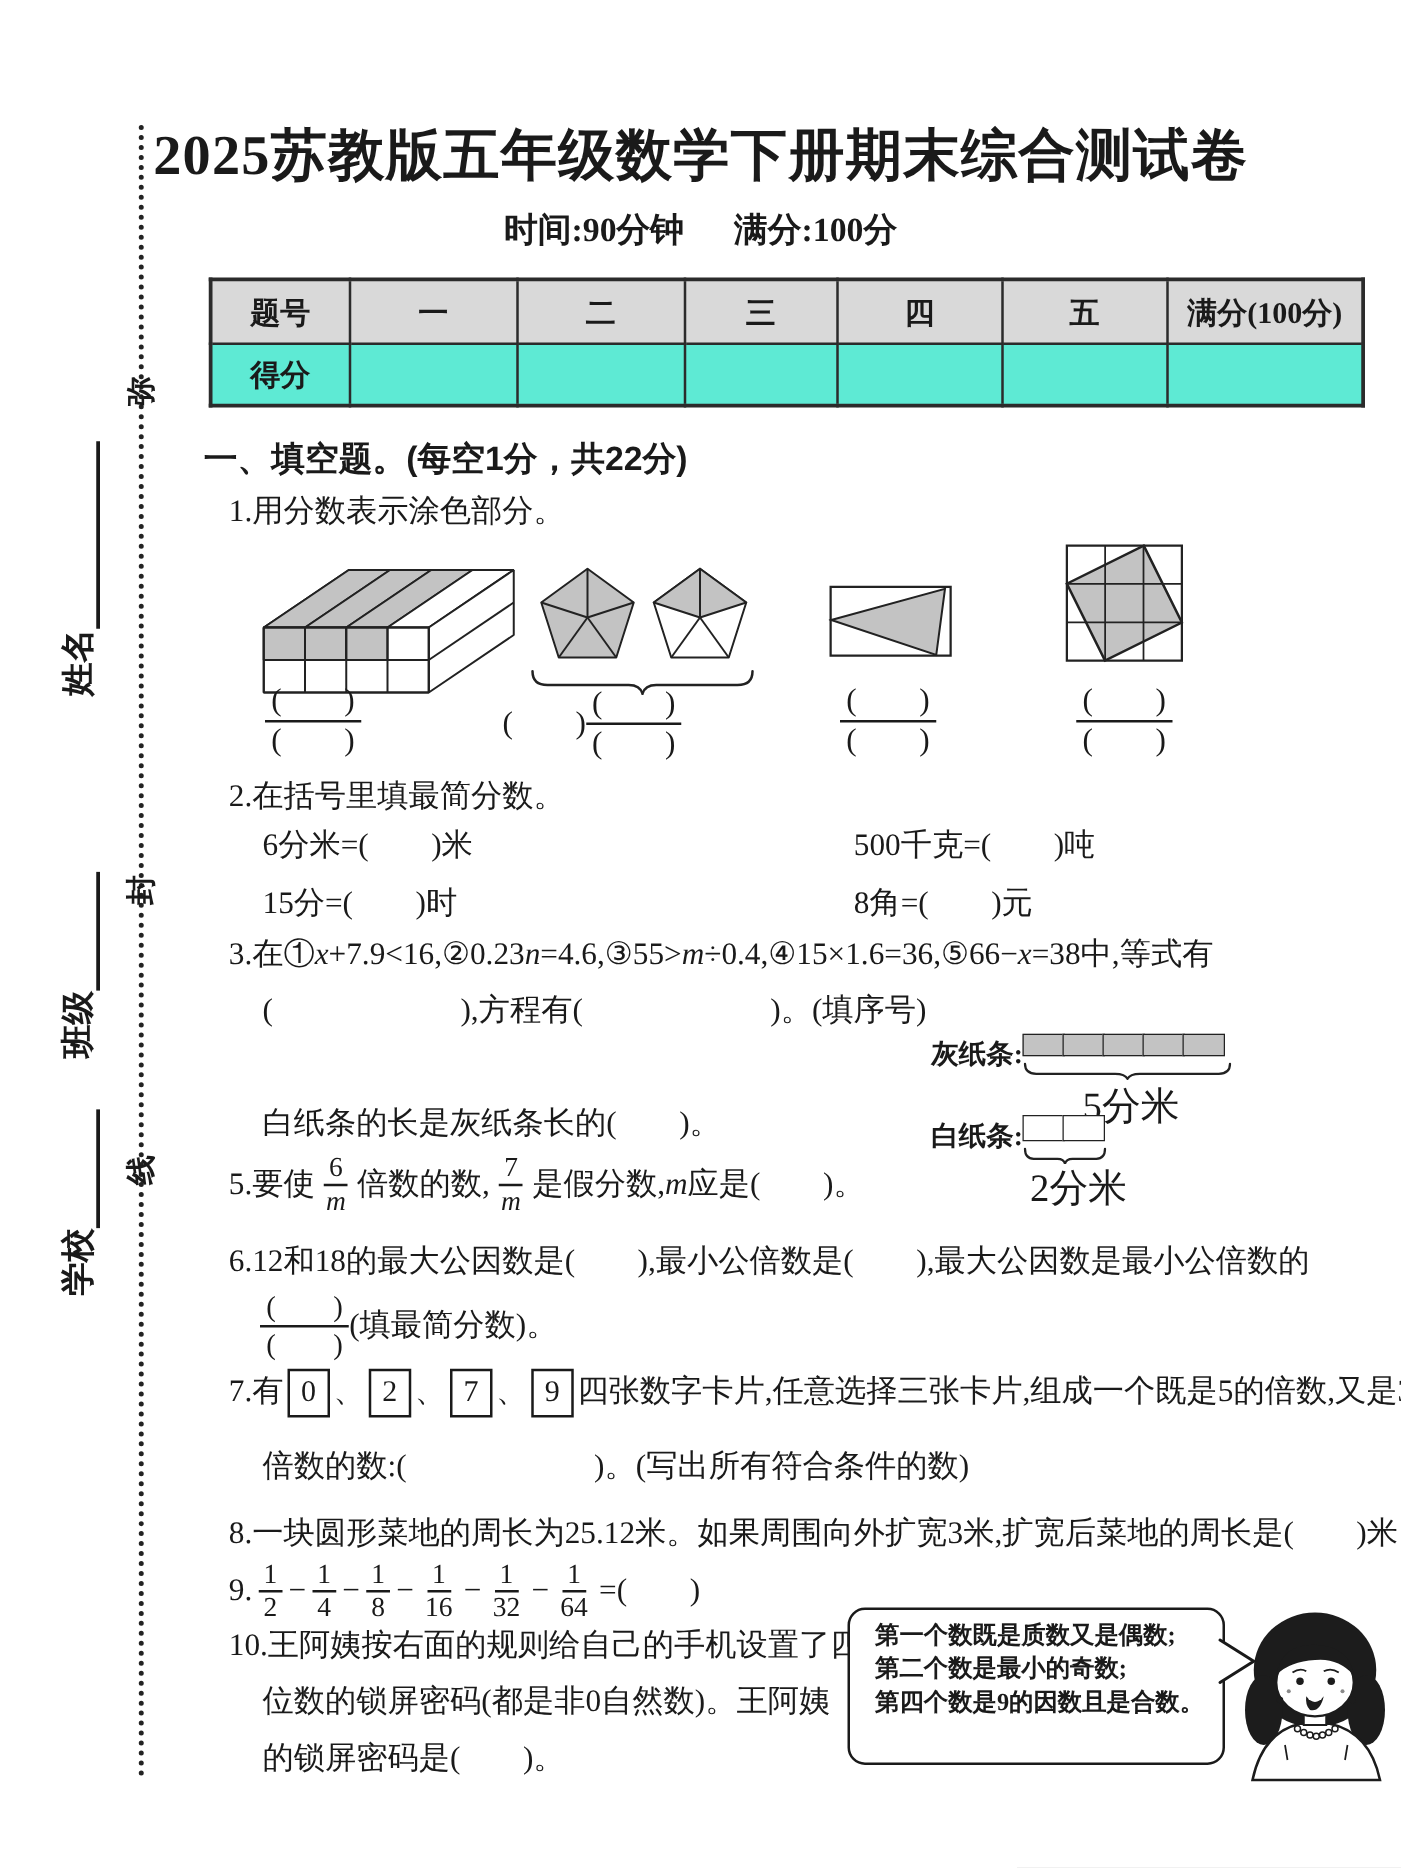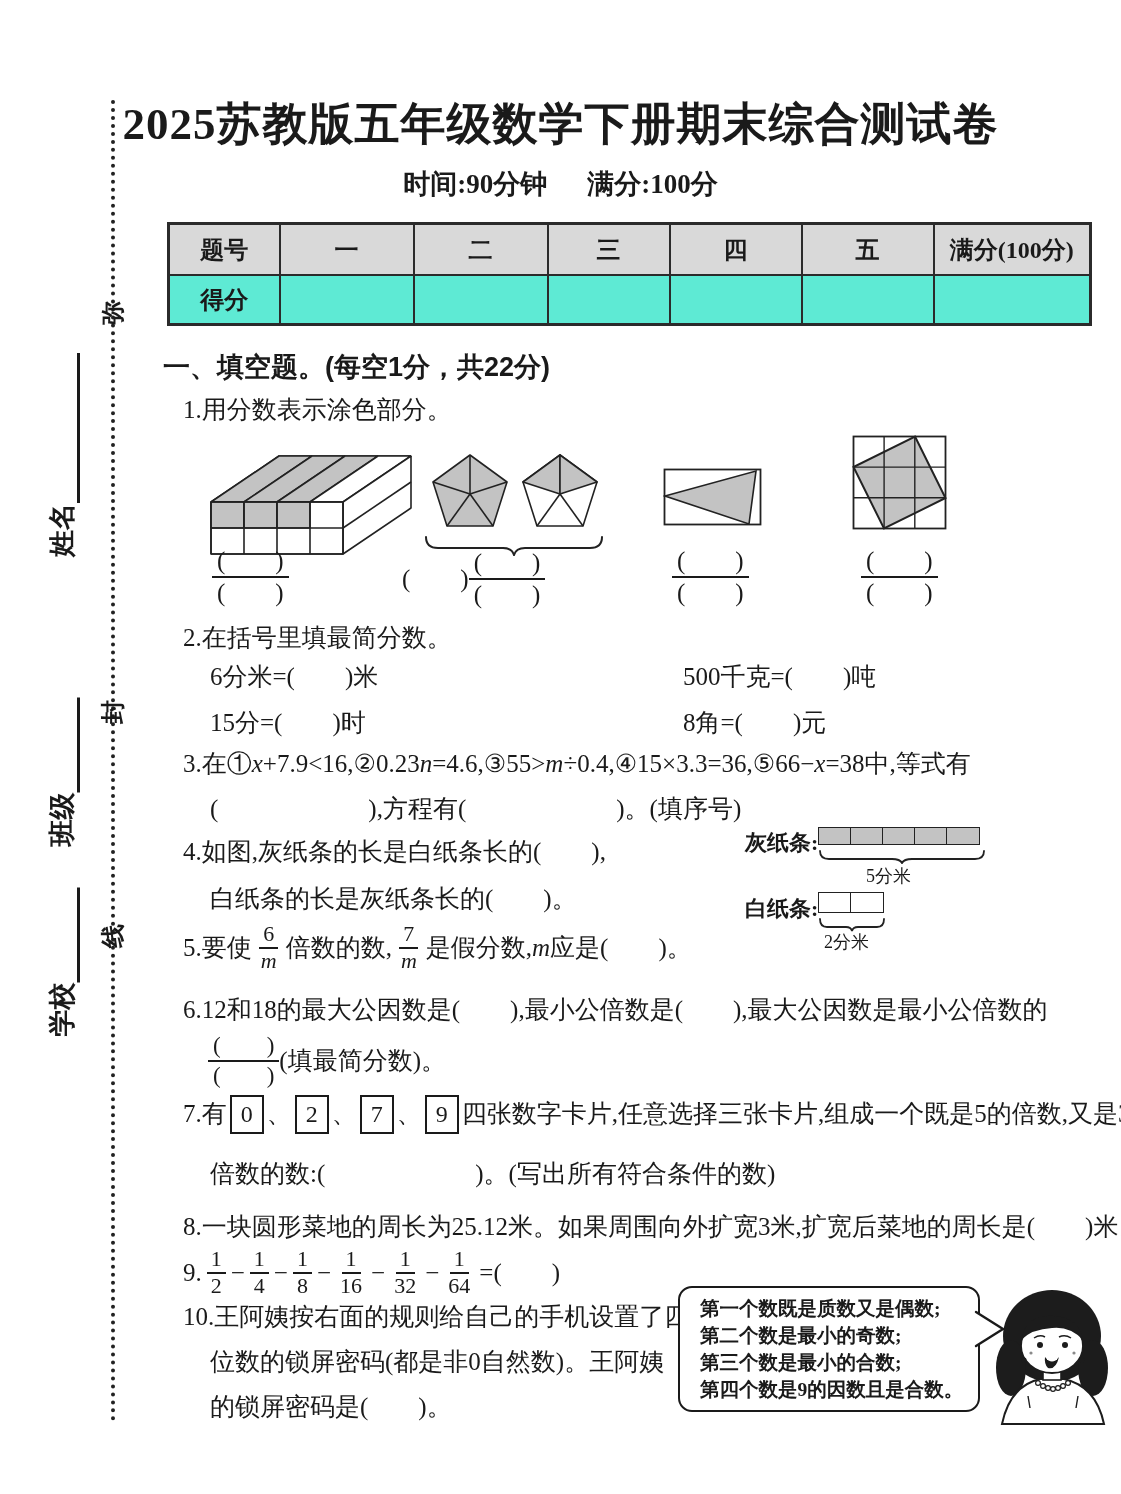--- a/index.html
+++ b/index.html
@@ -25,21 +25,21 @@
   .frac{display:inline-flex;flex-direction:column;align-items:center;line-height:1.12;margin:0 5px;font-size:22px;}
   .frac .num{border-bottom:2px solid #1a1a1a;padding:0 4px;text-align:center;}
   .frac .den{padding:0 4px;text-align:center;}
   .ansfrac{font-size:25px;line-height:1.2;margin:0;}
   .ansfrac .num,.ansfrac .den{padding:0 5px;}
   .smallfrac{font-size:23px;}
   .var{font-family:"Liberation Serif","DejaVu Serif",serif;font-style:italic;}
   .card{display:inline-flex;justify-content:center;align-items:center;width:30px;height:35px;
         border:2px solid #1a1a1a;margin:0 3px;font-size:24px;background:#fff;}
   .diag-label{font-size:22px;font-weight:600;}
-  .diag-len{font-size:18px;}
+  .diag-len{font-size:31px;}
   .strip{display:flex;}
   .cell{box-sizing:border-box;border:1.6px solid #222;margin-left:-1.6px;}
   .cell:first-child{margin-left:0;}
   .cell.gray{background:var(--shade,#c3c3c3);width:33.6px;height:18px;}
   .cell.white{background:#fff;width:34px;height:21px;}
   .bubble{box-sizing:border-box;border:2.5px solid #1a1a1a;border-radius:14px;padding:7px 20px;background:#fff;z-index:1;}
   .bubble-line{font-size:19.5px;line-height:27px;font-weight:600;white-space:nowrap;}
   svg{display:block;}
 </style>
 </head>
@@ -189,24 +189,23 @@
     <span class="num">(　　)</span>
       <span class="den">(　　)</span>
   </span>
 
   <div class="abs line" style="left:183px;top:622px;">2.在括号里填最简分数。</div>
   <div class="abs line" style="left:210px;top:661px;">6分米=(　　)米</div>
   <div class="abs line" style="left:683px;top:661px;">500千克=(　　)吨</div>
   <div class="abs line" style="left:210px;top:707px;">15分=(　　)时</div>
   <div class="abs line" style="left:683px;top:707px;">8角=(　　)元</div>
 
-  <div class="abs line" style="left:183px;top:748px;"><span>3.在①</span><span class="var">x</span><span>+7.9&lt;16,②0.23</span><span class="var">n</span><span>=4.6,③55&gt;</span><span class="var">m</span><span>÷0.4,④15×3.3=36,⑤66−</span><span class="var">x</span><span>=38中,等式有</span></div>
+  <div class="abs line" style="left:183px;top:748px;"><span>3.在①</span><span class="var">x</span><span>+7.9&lt;16,②0.23</span><span class="var">n</span><span>=4.6,③55&gt;</span><span class="var">m</span><span>÷0.4,④15×1.6=36,⑤66−</span><span class="var">x</span><span>=38中,等式有</span></div>
   <div class="abs line" style="left:210px;top:793px;">(　　　　　　),方程有(　　　　　　)。(填序号)</div>
 
-  <div class="abs line" style="left:183px;top:836px;">4.如图,灰纸条的长是白纸条长的(　　),</div>
   <div class="abs line" style="left:210px;top:883px;">白纸条的长是灰纸条长的(　　)。</div>
 
   <div class="abs diag-label" style="left:745px;top:828px;">灰纸条:</div>
   <div class="abs strip" style="left:818px;top:827px;">
       <div class="cell gray"></div>
       <div class="cell gray"></div>
       <div class="cell gray"></div>
       <div class="cell gray"></div>
       <div class="cell gray"></div>
     </div>
@@ -298,21 +297,20 @@
       <span>=(　　)</span>
     </div>
 
   <div class="abs line" style="left:183px;top:1301px;">10.王阿姨按右面的规则给自己的手机设置了四</div>
   <div class="abs line" style="left:210px;top:1346px;">位数的锁屏密码(都是非0自然数)。王阿姨</div>
   <div class="abs line" style="left:210px;top:1391px;">的锁屏密码是(　　)。</div>
 
   <div class="abs bubble" style="left:678px;top:1286px;width:302px;height:126px;">
       <div class="bubble-line">第一个数既是质数又是偶数;</div>
       <div class="bubble-line">第二个数是最小的奇数;</div>
-      <div class="bubble-line">第三个数是最小的合数;</div>
       <div class="bubble-line">第四个数是9的因数且是合数。</div>
     </div>
   <svg class="abs" style="left:974px;top:1310px;z-index:2;" width="32" height="38" viewBox="0 0 32 38">
     <polygon points="2,2 29,19 2,36" fill="#fff"></polygon>
     <path d="M2,2 L29,19 L2,36" fill="none" stroke="#1a1a1a" stroke-width="2.4" stroke-linecap="round"></path>
   </svg>
 
   <svg class="abs" style="left:988px;top:1284px;" width="130" height="142" viewBox="0 0 130 142">
     <ellipse cx="64" cy="52" rx="49" ry="46" fill="#1c1c1c"></ellipse>
     <ellipse cx="23" cy="84" rx="15" ry="28" fill="#1c1c1c"></ellipse>

